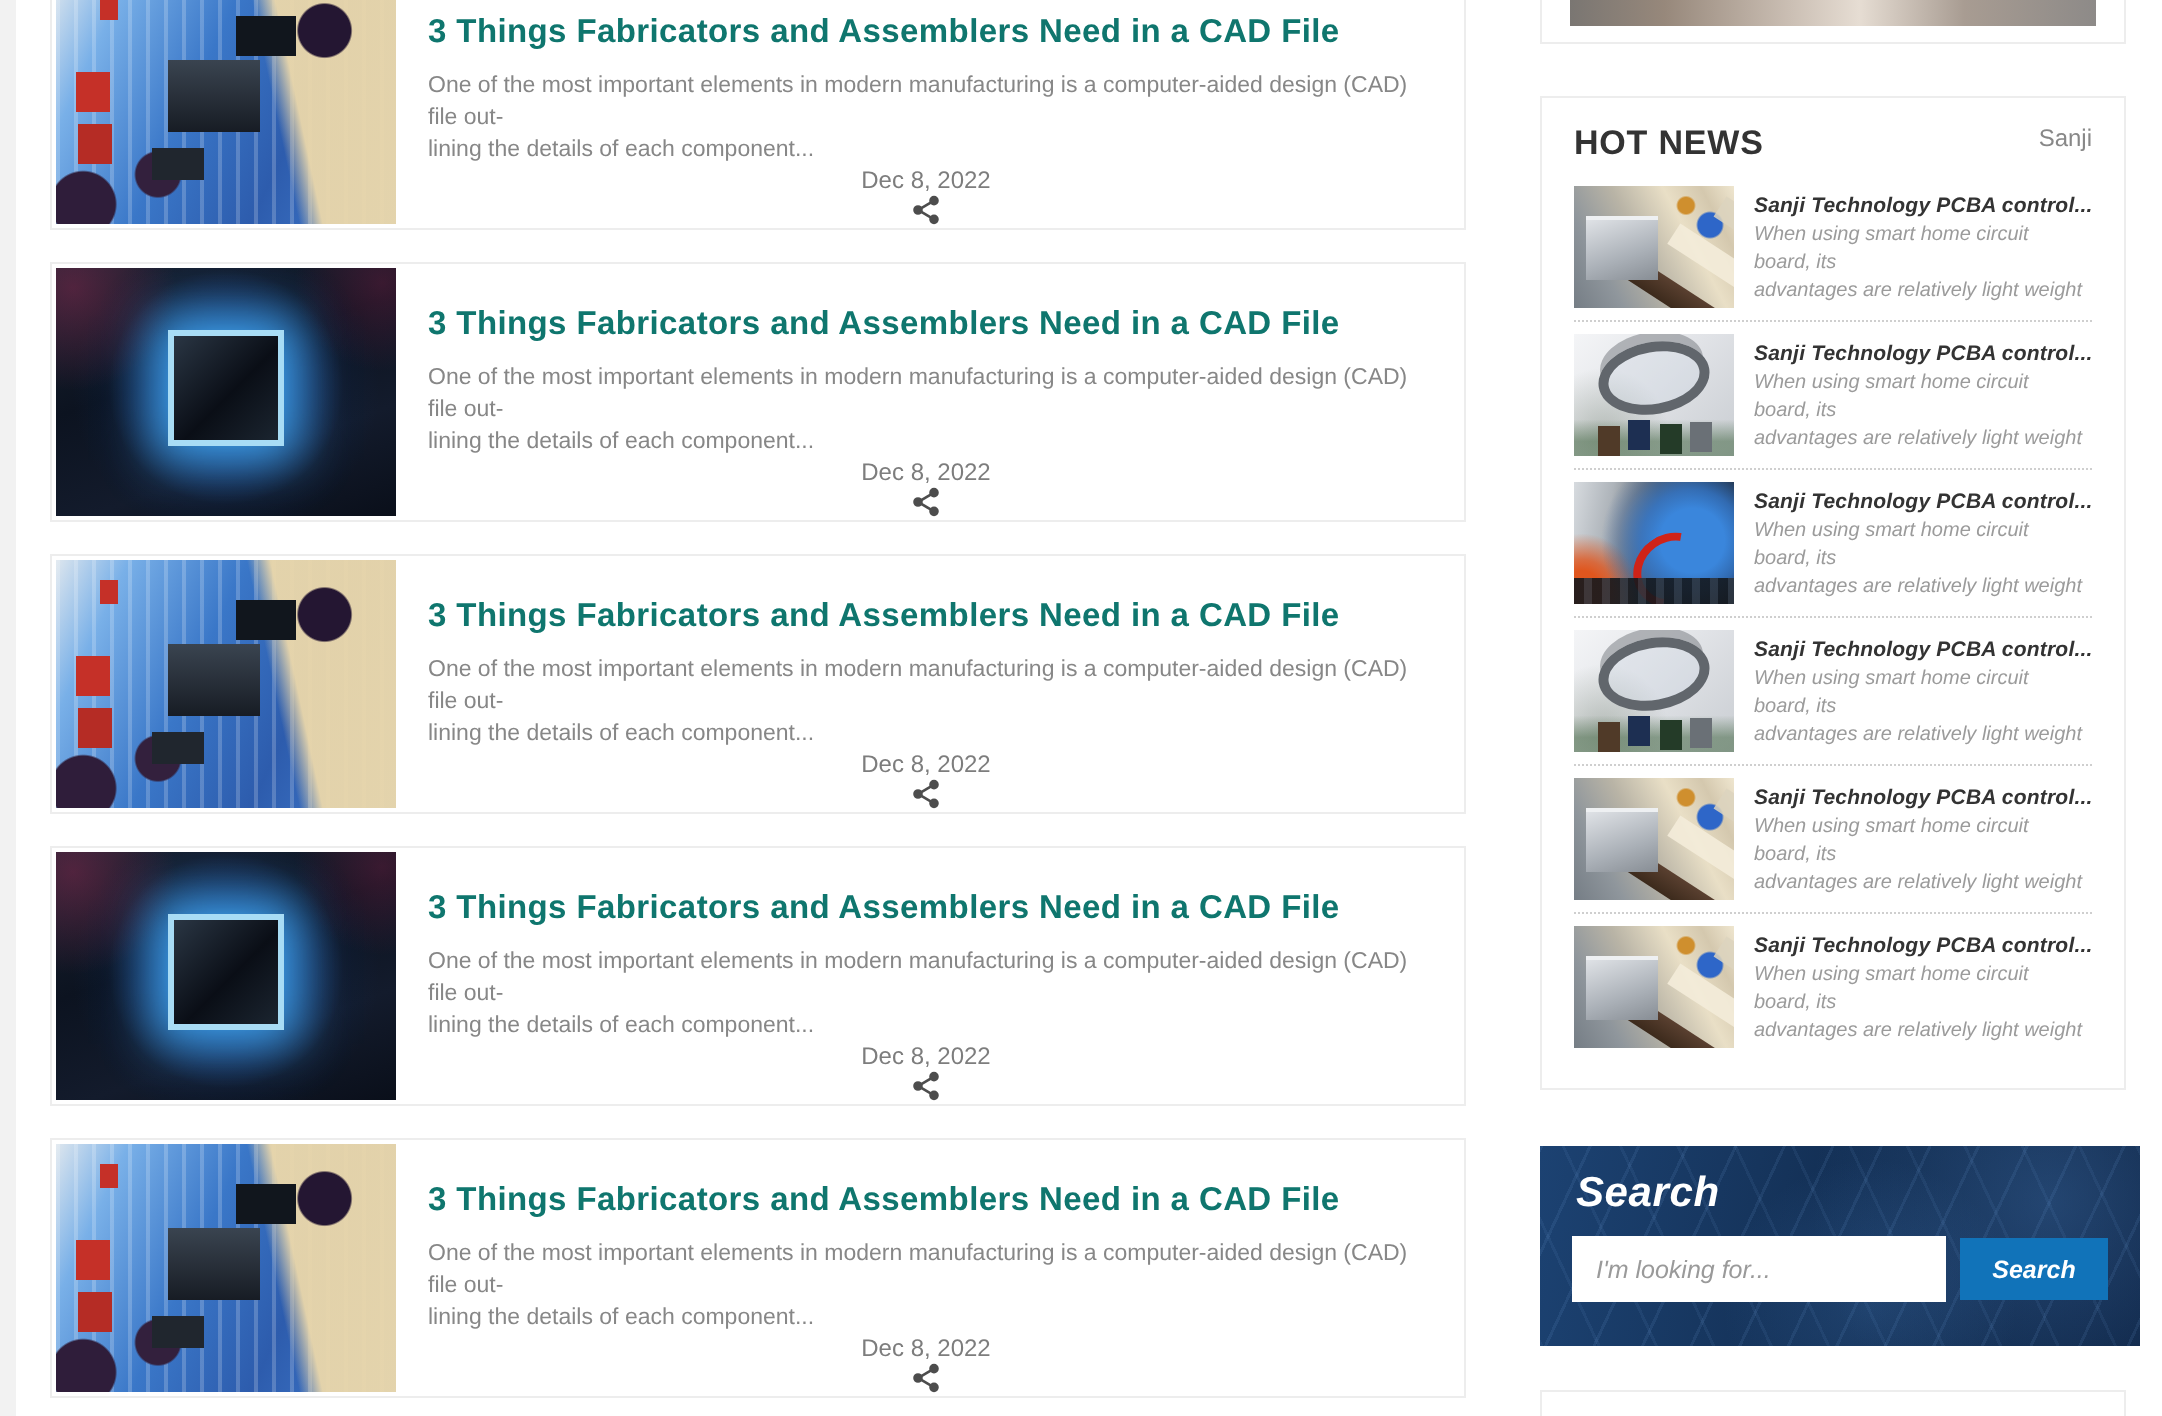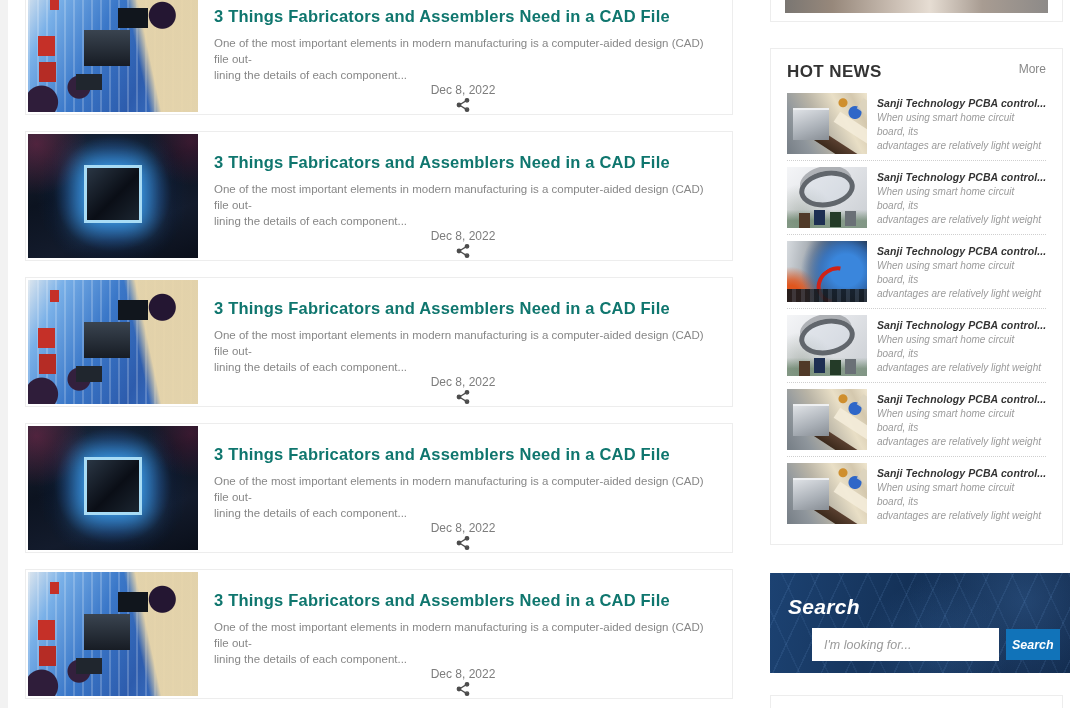--- a/index.html
+++ b/index.html
@@ -115,33 +115,33 @@
   .hn-more{font-size:12px;color:#888;cursor:pointer;}
   .hn-item{display:flex;gap:10px;cursor:pointer;font-style:italic;}
   .hn-thumb{width:80px;height:61px;flex:0 0 80px;position:relative;overflow:hidden;}
   .hn-text{flex:1;min-width:0;padding-right:2px;}
   .hn-item-title{font-size:10.5px;font-weight:bold;color:#333;margin-top:4px;white-space:nowrap;letter-spacing:.1px;}
   .hn-item-desc{margin-top:2px;font-size:10px;color:#9b9b9b;line-height:14px;white-space:pre-line;}
   .hn-divider{border-bottom:1px dotted #cfcfcf;margin:6px 0;}
 
   .search-widget{
     position:absolute;left:770px;top:573px;width:300px;height:100px;box-sizing:border-box;
-    padding:21px 16px;border:none;
+    padding:11px 16px;border:none;
     background:
       radial-gradient(circle at 85% 28%, rgba(90,150,220,.28), rgba(0,0,0,0) 45%),
       radial-gradient(circle at 55% 80%, rgba(80,140,210,.22), rgba(0,0,0,0) 40%),
       repeating-linear-gradient(115deg, rgba(130,180,240,.10) 0 1.5px, rgba(0,0,0,0) 1.5px 22px),
       repeating-linear-gradient(65deg, rgba(130,180,240,.08) 0 1.5px, rgba(0,0,0,0) 1.5px 26px),
       linear-gradient(100deg,#1c4272 0%,#16355d 35%,#102a4d 60%,#0d2343 100%);
   }
   .search-title{font-style:italic;font-weight:bold;font-size:21px;color:#fff;margin:1px 0 9px 2px;letter-spacing:.3px;}
   .search-row{display:flex;align-items:center;}
   .search-input{
     flex:1;height:33px;border:none;outline:none;padding:0 12px;box-sizing:border-box;
-    font-family:"Liberation Sans",sans-serif;font-size:12.5px;font-style:italic;color:#555;background:#fff;margin-left:26px;
+    font-family:"Liberation Sans",sans-serif;font-size:12.5px;font-style:italic;color:#555;background:#fff;
   }
   .search-input::placeholder{color:#9a9a9a;font-style:italic;}
   .search-button{
     width:74px;height:31px;margin-left:7px;border:none;cursor:pointer;
     background:#1173b9;color:#fff;font-family:"Liberation Sans",sans-serif;
     font-weight:bold;font-style:italic;font-size:12.5px;
   }
   .next-widget{top:695px;height:40px;}
 </style>
 </head>
@@ -258,21 +258,21 @@
 
 </div>
 
 <div class="sidebar-box widget-remnant">
   <div class="remnant-img"></div>
 </div>
 
 <div class="sidebar-box hotnews">
   <div class="hn-header">
     <span class="hn-title">HOT NEWS</span>
-    <span class="hn-more">More</span>
+    <span class="hn-more">Sanji</span>
   </div>
 
   <div class="hn-item">
     <div class="hn-thumb" data-img="mobo-gray"></div>
     <div class="hn-text">
       <div class="hn-item-title">Sanji Technology PCBA control...</div>
       <div class="hn-item-desc">When using smart home circuit board, its
 advantages are relatively light weight</div>
     </div>
   </div>

